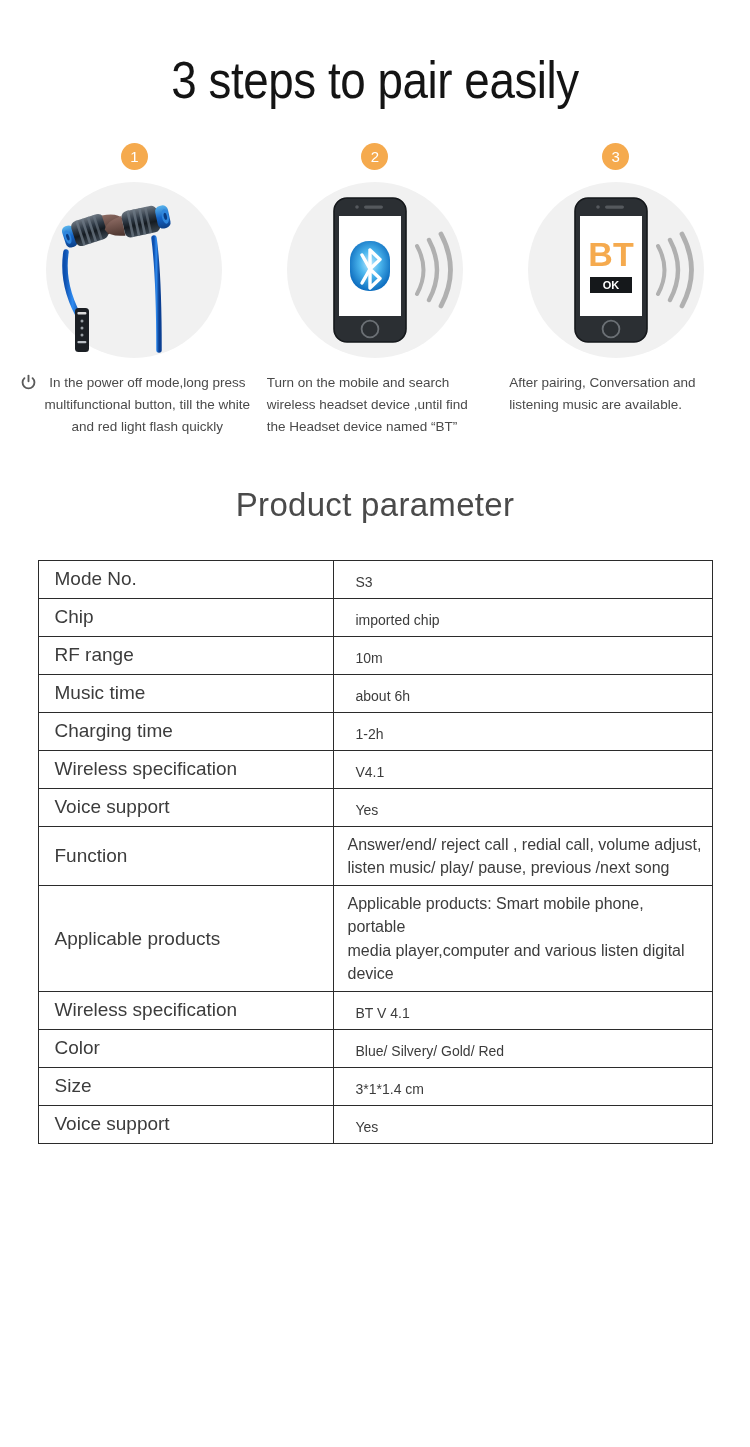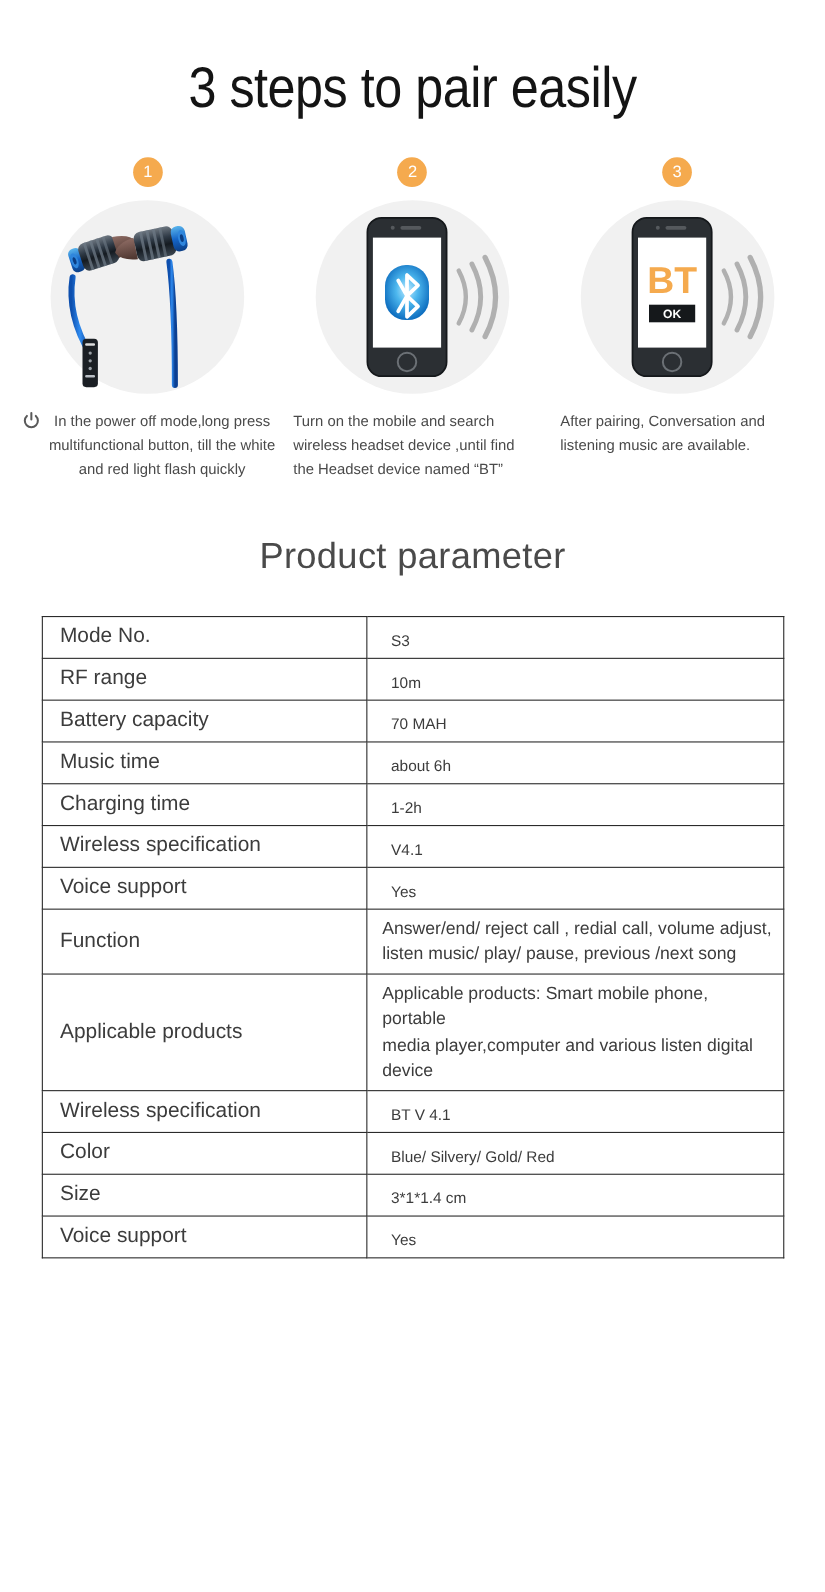--- a/index.html
+++ b/index.html
@@ -270,26 +270,26 @@
 
 <h2 class="section-title">Product parameter</h2>
 
 <table class="param-table">
   <tbody>
     <tr>
       <td class="k">Mode No.</td>
       <td class="v">S3</td>
     </tr>
     <tr>
+      <td class="k">Chip</td>
+      <td class="v">imported chip</td>
+    </tr>
+    <tr>
       <td class="k">RF range</td>
       <td class="v">10m</td>
-    </tr>
-    <tr>
-      <td class="k">Battery capacity</td>
-      <td class="v">70 MAH</td>
     </tr>
     <tr>
       <td class="k">Music time</td>
       <td class="v">about 6h</td>
     </tr>
     <tr>
       <td class="k">Charging time</td>
       <td class="v">1-2h</td>
     </tr>
     <tr>

